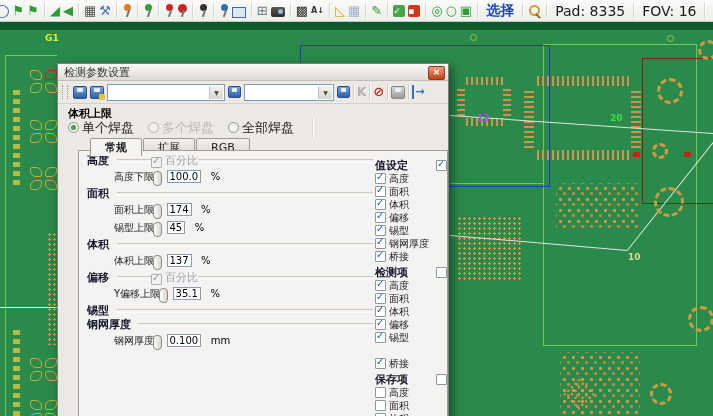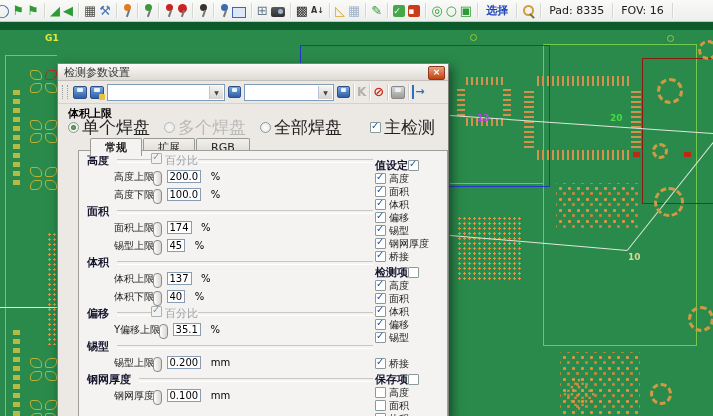--- a/index.html
+++ b/index.html
@@ -4,21 +4,21 @@
 <style>
   html,body{margin:0;padding:0}
   .app{position:relative;width:713px;height:416px;overflow:hidden;font-family:"DejaVu Sans",sans-serif;font-size:11px;background:#2a8a4b;user-select:none}
 
   
   .tbar{position:absolute;left:0;top:0;width:713px;height:22px;background:linear-gradient(#fafaf8,#ecefeb);border-bottom:1px solid #c4c8c4;display:flex;align-items:center;padding:0 2px;gap:3px;box-sizing:border-box;z-index:5}
   .titem{display:inline-flex;align-items:center;height:16px;flex:0 0 auto}
   .g{font-size:13px;line-height:16px;color:var(--c)}
   .g.clip{margin-left:-7px}
   .gsm{font-size:8px;font-weight:bold;color:var(--c);line-height:16px}
-  .ttxt{font-size:11px;color:var(--c);padding:0 3px;white-space:nowrap}
+  .ttxt{font-size:14px;color:var(--c);padding:0 3px;white-space:nowrap}
   .ttxt.sel{font-weight:bold}
   .tsep{width:1px;height:15px;background:#d4d6d2;box-shadow:1px 0 0 #fcfcfc;margin:0 2px}
   .pin{width:10px;height:15px;position:relative;display:inline-block}
   .pin::before{content:"";position:absolute;left:2px;top:1px;width:7px;height:7px;border-radius:50%;background:var(--c)}
   .pin::after{content:"";position:absolute;left:5px;top:7px;width:2px;height:7px;background:#777;transform:rotate(20deg)}
   .pin.big::before{left:1px;width:9px;height:9px}
   .orect{width:12px;height:9px;border:1px solid #3a6ab0;background:#dce8f8;margin-top:3px}
   .cam{width:14px;height:10px;background:linear-gradient(#5a5a58,#2e2e2c);border-radius:2px;position:relative;margin-top:3px}
   .cam::after{content:"";position:absolute;right:2px;top:2px;width:5px;height:5px;border-radius:50%;background:#9ab8d8}
   .mag{width:13px;height:13px;position:relative}
@@ -68,54 +68,54 @@
   .dsep{width:1px;height:16px;background:#d0cdc8;box-shadow:1px 0 0 #fff}
   .dico{font-size:12px;line-height:14px;font-style:normal}
   .dico.k{color:#b0b0ac;font-weight:bold}
   .dico.slash{color:#cc2a1a;font-size:13px;font-weight:bold}
   .dico.exit{color:#2d6fc0;font-weight:bold;border-left:2px solid #2d6fc0;padding-left:1px;font-size:11px}
   .modewrap{padding:2px 8px 0 10px}
   .modelabel{font-weight:bold;font-size:11px;height:13px}
   .moderow{display:flex;align-items:center;height:17px}
   .radios,.mchecks{display:flex;align-items:center}
   .ritem,.citem{display:inline-flex;align-items:center;margin-right:14px;white-space:nowrap}
-  .rlabel{font-weight:normal;font-size:17px;color:#222}
+  .rlabel{font-weight:normal;font-size:13px;color:#222}
   .rdot{width:11px;height:11px;border-radius:50%;background:radial-gradient(#fff,#e4e4e2);border:1px solid #8a9a9a;margin-right:3px;position:relative;box-sizing:border-box;display:inline-block}
   .on>.rdot::after{content:"";position:absolute;inset:2px;border-radius:50%;background:radial-gradient(#6fae4f,#2e6e2e)}
   .dis{opacity:.6}
   .dis .rlabel{color:#9a9a9a}
   .cb{width:11px;height:11px;background:#fff;border:1px solid #8a9a9a;border-radius:1px;margin-right:3px;position:relative;display:inline-block;box-sizing:border-box}
   .on>.cb::after{content:"✓";position:absolute;left:0;top:-3px;font-size:10px;color:#2458a8;font-weight:bold}
   .cb.gray{background:#f2f2f0;border-color:#a8b0b0}
   .cb.gray::after{content:"✓";position:absolute;left:0;top:-3px;font-size:10px;color:#8a96a2;font-weight:bold}
   .vsep{width:1px;height:20px;background:#d8d5d0;box-shadow:1px 0 0 #fff;margin:0 10px 0 4px}
   .tabs{display:flex;padding-left:32px;height:18px;position:relative;margin-top:2px}
   .tab{height:17px;line-height:17px;padding:0 14px;font-size:11px;background:linear-gradient(#f2f0ed,#ddd9d3);border:1px solid #9a9a94;border-bottom:none;border-radius:2px 2px 0 0;margin-right:1px;color:#222;box-sizing:border-box}
   .tab.on{background:#f4f3f1;height:18px;z-index:2;font-weight:bold}
   .panel{position:absolute;left:20px;top:86px;width:370px;height:290px;border:1px solid #a0a09a;background:#f4f3f1;box-sizing:border-box}
   .secs{position:absolute;left:0;top:2px;width:300px}
   .ent.hdr{height:13px;display:flex;align-items:center;padding-left:8px;margin:1px 0}
   .stitle{font-size:11px;font-weight:bold;color:#15152e;white-space:nowrap}
   .hline{height:2px;border-top:1px solid #cac7c2;border-bottom:1px solid #fff}
   .hline.l{flex:0 0 34px;margin-left:8px}
   .hline.f{flex:1;margin-right:6px}
-  .pct{display:none;align-items:flex-start}
+  .pct{display:none;align-items:flex-end}
   .pct.show{display:inline-flex}
   .pctlabel{color:#9aa0a6;font-size:11px;font-weight:normal}
   .ent.row{height:18px;display:flex;align-items:center;padding-left:35px;position:relative}
   .ent .hdrpart{display:flex;align-items:center;width:100%}
   .rlab{width:58px;font-size:10px;color:#222;white-space:nowrap;overflow:hidden}
   .trk{position:relative;width:148px;height:17px;margin-right:9px;flex:0 0 148px}
   .trk::before{content:"";position:absolute;left:0;right:0;top:7px;height:2px;border-top:1px solid #909090;border-bottom:1px solid #fcfcfc}
   .trk::after{content:"";position:absolute;left:0;right:0;bottom:-2px;height:2px;background:repeating-linear-gradient(90deg,#b4b4b0 0 1px,transparent 1px 4px)}
   .thumb{position:absolute;top:1px;width:9px;height:15px;border:1px solid #8a8a88;border-radius:4px;background:linear-gradient(90deg,#fdfdfd,#d8d6d2);transform:translateX(-5px);box-sizing:border-box}
   .tin{width:34px;height:13px;background:#fff;border:1px solid #8a9cb2;font-size:10px;padding:0 2px;line-height:13px;overflow:hidden;flex:0 0 34px}
   .unit{margin-left:6px;font-size:10px}
   .rcol{position:absolute;left:296px;top:5px;width:72px}
-  .rent.grp .gpart{display:flex;align-items:center;justify-content:flex-start;height:14px;margin-top:2px}
+  .rent.grp .gpart{display:flex;align-items:center;justify-content:space-between;height:14px;margin-top:2px}
   .rent.item .ipart{height:13px;display:flex;align-items:center}
   .rent.sp{visibility:hidden}
   .gtitle{font-size:11px;font-weight:bold;color:#15152e}
   .rent .citem{margin-right:0}
   .rent .rlabel{font-size:10px}
   .citem.master .cb{margin-right:0}
 </style>
 </head>
 <body>
 
@@ -362,32 +362,20 @@
               <i class="rdot"></i>
               <b class="rlabel">多个焊盘</b>
             </span>
 
             <span class="ritem">
               <i class="rdot"></i>
               <b class="rlabel">全部焊盘</b>
             </span>
           </span>
         <span class="vsep"></span>
-        <span class="mchecks">
-
-            <span class="citem on">
-              <i class="cb"></i>
-              <b class="rlabel">主检测</b>
-            </span>
-
-            <span class="citem">
-              <i class="cb"></i>
-              <b class="rlabel">保存主检测</b>
-            </span>
-          </span>
       </div>
     </div>
 
     <div class="tabs">
 
         <span class="tab on">常规</span>
 
         <span class="tab">扩展</span>
 
         <span class="tab">RGB</span>
@@ -402,31 +390,20 @@
               <span class="hline l"></span>
               <span class="pct show">
                 <i class="cb gray"></i>
                 <b class="pctlabel">百分比</b>
               </span>
               <span class="hline f"></span>
             </div>
 
           </div>
 
-          <div class="ent row">
-
-            <div class="rowpart">
-              <span class="rlab">高度上限</span>
-              <span class="trk">
-                <i class="thumb" style="left: 66%;"></i>
-              </span>
-              <span class="tin">200.0</span>
-              <span class="unit">%</span>
-            </div>
-          </div>
 
           <div class="ent row">
 
             <div class="rowpart">
               <span class="rlab">高度下限</span>
               <span class="trk">
                 <i class="thumb" style="left: 32%;"></i>
               </span>
               <span class="tin">100.0</span>
               <span class="unit">%</span>
@@ -482,31 +459,20 @@
             <div class="rowpart">
               <span class="rlab">体积上限</span>
               <span class="trk">
                 <i class="thumb" style="left: 56%;"></i>
               </span>
               <span class="tin">137</span>
               <span class="unit">%</span>
             </div>
           </div>
 
-          <div class="ent row">
-
-            <div class="rowpart">
-              <span class="rlab">体积下限</span>
-              <span class="trk">
-                <i class="thumb" style="left: 15%;"></i>
-              </span>
-              <span class="tin">40</span>
-              <span class="unit">%</span>
-            </div>
-          </div>
 
           <div class="ent hdr">
             <div class="hdrpart">
               <b class="stitle">偏移</b>
               <span class="hline l"></span>
               <span class="pct show">
                 <i class="cb gray"></i>
                 <b class="pctlabel">百分比</b>
               </span>
               <span class="hline f"></span>
@@ -530,31 +496,20 @@
           <div class="ent hdr">
             <div class="hdrpart">
               <b class="stitle">锡型</b>
               <span class="hline l"></span>
 
               <span class="hline f"></span>
             </div>
 
           </div>
 
-          <div class="ent row">
-
-            <div class="rowpart">
-              <span class="rlab">锡型上限</span>
-              <span class="trk">
-                <i class="thumb" style="left: 66%;"></i>
-              </span>
-              <span class="tin">0.200</span>
-              <span class="unit">mm</span>
-            </div>
-          </div>
 
           <div class="ent hdr">
             <div class="hdrpart">
               <b class="stitle">钢网厚度</b>
               <span class="hline l"></span>
 
               <span class="hline f"></span>
             </div>
 
           </div>

